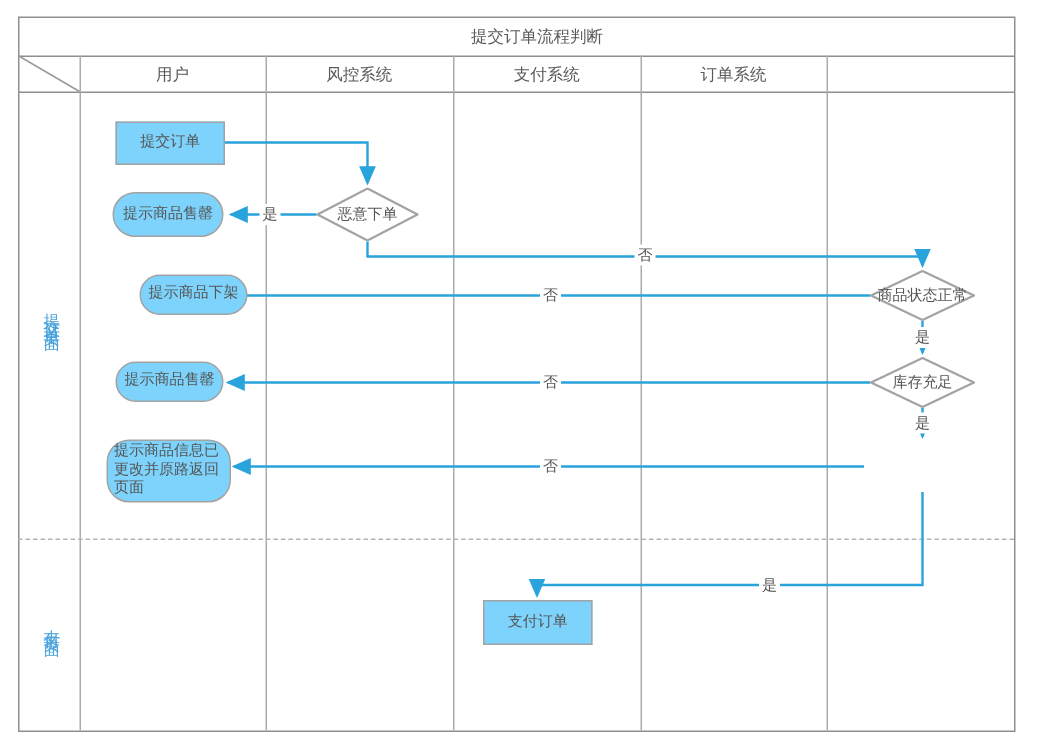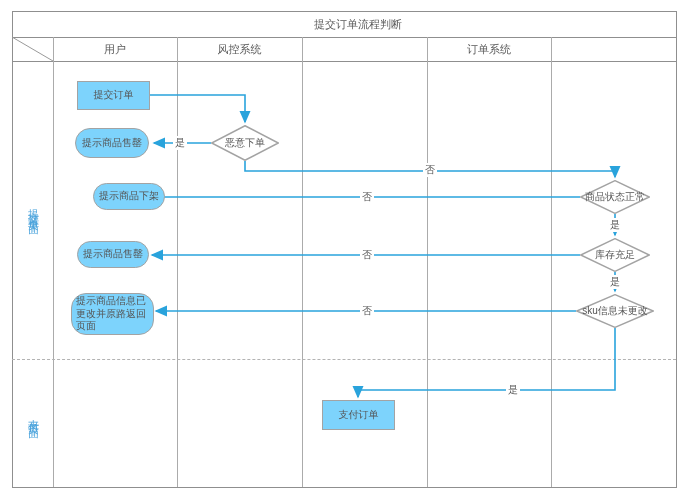--- a/index.html
+++ b/index.html
@@ -40,20 +40,21 @@
 
   <div class="vline" style="left:53px;top:37px;height:450px;"></div>
   <div class="vline" style="left:177px;top:37px;height:450px;"></div>
   <div class="vline" style="left:302px;top:37px;height:450px;"></div>
   <div class="vline" style="left:427px;top:37px;height:450px;"></div>
   <div class="vline" style="left:551px;top:37px;height:450px;"></div>
   <div class="dashline" style="left:12px;top:359px;width:664px;"></div>
 
   <div class="hcell" style="left:53px;width:124px;">用户</div>
   <div class="hcell" style="left:177px;width:125px;">风控系统</div>
+  <div class="hcell" style="left:302px;width:125px;">支付系统</div>
   <div class="hcell" style="left:427px;width:124px;">订单系统</div>
 
   <div class="lane-label" style="left:33px;top:209px;">提交订单页面</div>
   <div class="lane-label" style="left:33px;top:416px;">支付页面</div>
 
   <svg class="wires" width="697" height="500">
     <defs>
       <marker id="ah" markerWidth="9" markerHeight="8" refX="7" refY="3.5" orient="auto">
         <path d="M0,0 L8,3.5 L0,7 Z" fill="#29a3dc"></path>
       </marker>
@@ -106,26 +107,20 @@
     <span class="nlabel">商品状态正常</span>
   </div>
 
   <div class="diamond" style="left:580px;top:238px;width:70px;height:34px;">
     <svg viewBox="0 0 100 50" preserveAspectRatio="none">
       <polygon points="50,1 99,25 50,49 1,25" fill="#fff" stroke="#a3a3a3" stroke-width="1.5" vector-effect="non-scaling-stroke"></polygon>
     </svg>
     <span class="nlabel">库存充足</span>
   </div>
 
-  <div class="diamond" style="left:576px;top:294px;width:78px;height:34px;">
-    <svg viewBox="0 0 100 50" preserveAspectRatio="none">
-      <polygon points="50,1 99,25 50,49 1,25" fill="#fff" stroke="#a3a3a3" stroke-width="1.5" vector-effect="non-scaling-stroke"></polygon>
-    </svg>
-    <span class="nlabel">sku信息未更改</span>
-  </div>
 
   <div class="node" style="left:322px;top:400px;width:73px;height:30px;align-items:center;">
     <span>支付订单</span>
   </div>
 
   <div class="elabel" style="left:180px;top:143px;">是</div>
   <div class="elabel" style="left:430px;top:170px;">否</div>
   <div class="elabel" style="left:367px;top:197px;">否</div>
   <div class="elabel" style="left:615px;top:225px;">是</div>
   <div class="elabel" style="left:367px;top:255px;">否</div>

